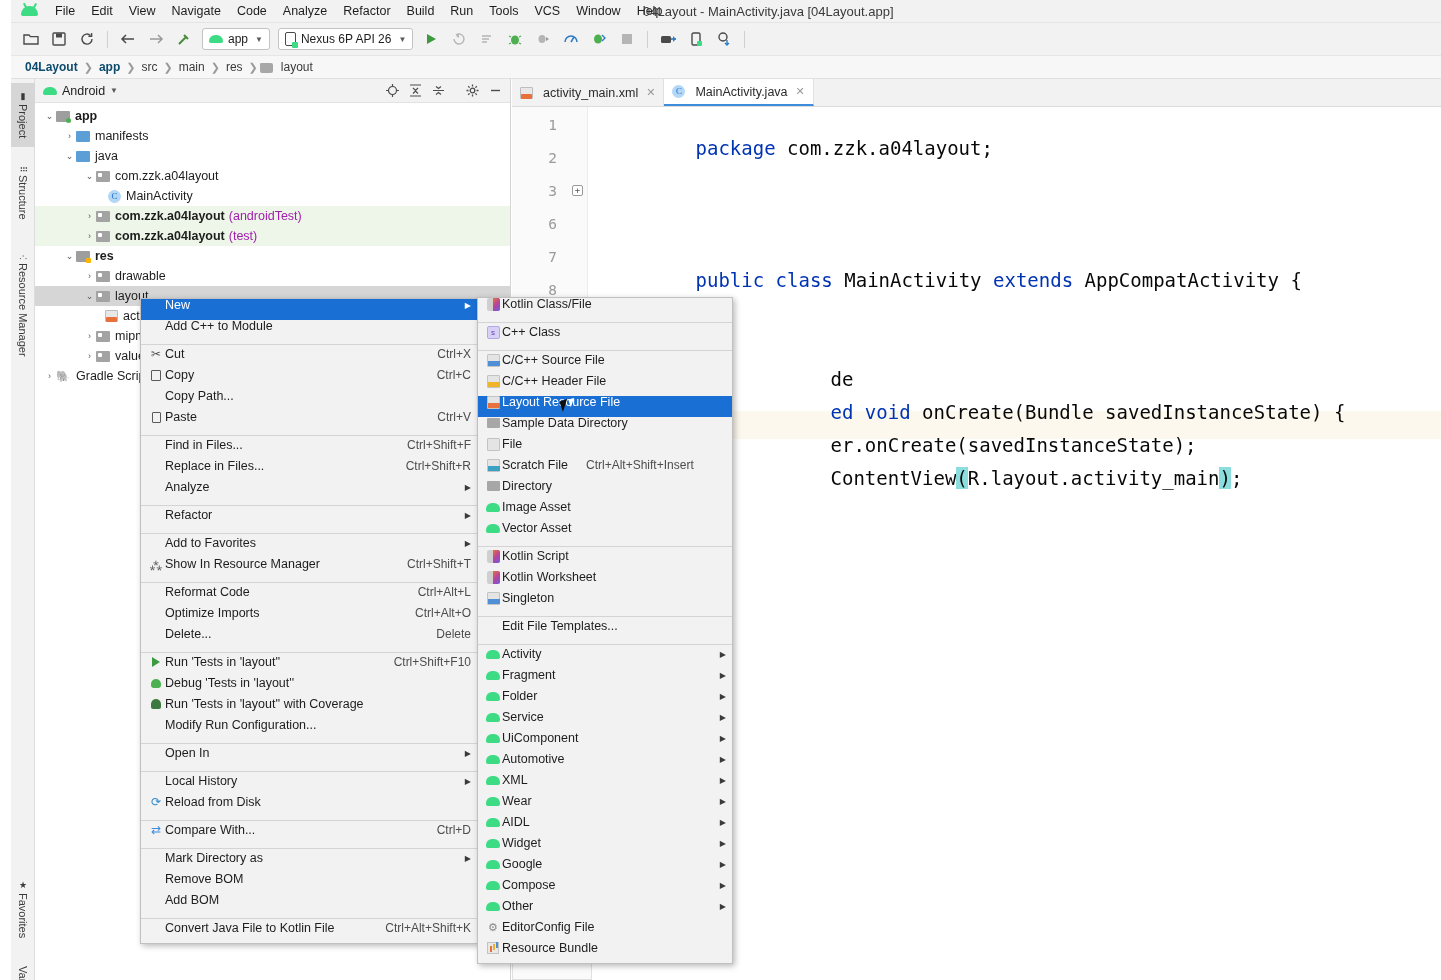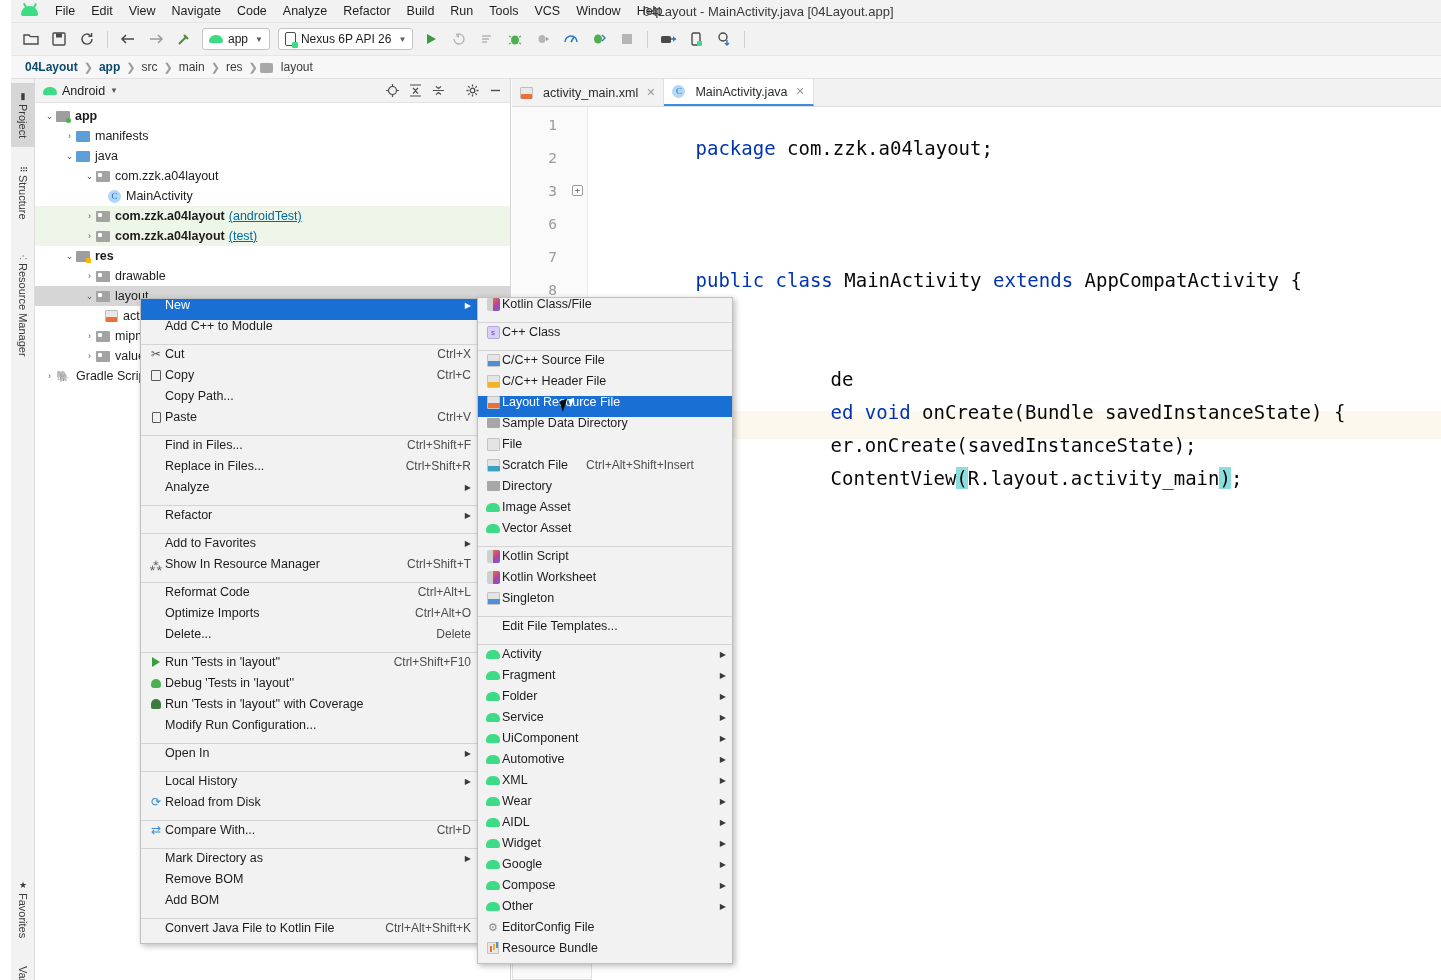--- a/index.html
+++ b/index.html
@@ -119,21 +119,21 @@
     font-size:9px; line-height:13px; text-align:center; margin-right:5px; flex:none;
     font-family:"Liberation Serif", serif;
   }
   .xml-ic {
     width:13px;height:12px;background:#e8e8e8;border:1px solid #bdbdbd;margin-right:5px;flex:none;
     position:relative;border-radius:1px;
   }
   .xml-ic:after{content:'';position:absolute;left:0;bottom:-1px;width:11px;height:5px;background:#e8703a;border-radius:1px;}
   .gradle-ic { width:15px;height:12px;margin-right:5px;flex:none;color:#4a4a4a;font-size:11px;}
   .tlabel.bold { font-weight:bold; }
-  .tdim { color:#0369a1; margin-left:4px;text-decoration:underline;}
+  .tdim { color:#a21caf; margin-left:4px;}
 
   
   .editor { position:absolute; left:501px; top:79px; width:940px; height:901px; background:#fff; }
   .tabstrip { height:28px; background:#f2f2f2; display:flex; align-items:flex-end; border-bottom:1px solid #dcdcdc;}
   .etab {
     height:27px; display:flex; align-items:center; gap:5px; padding:0 8px;
     font-size:12.5px; color:#2b2b2b; cursor:default; border-right:1px solid #e0e0e0;
   }
   .etab.active { background:#ffffff; border-bottom:2px solid #3e8ddd; }
   .etab .x { color:#9a9a9a; font-size:11px; margin-left:3px;}

